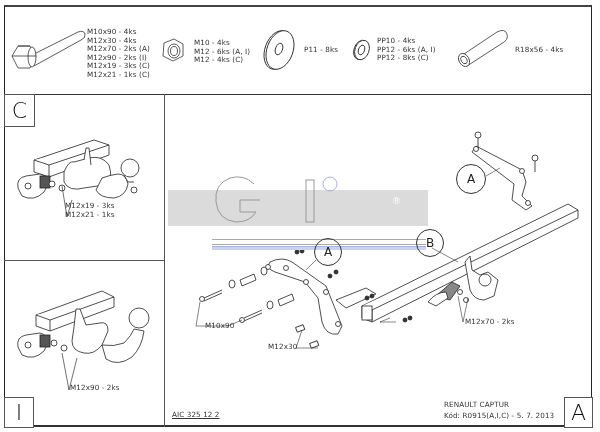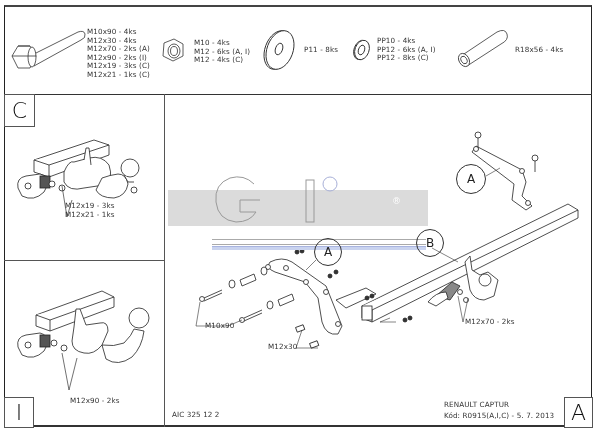--- a/index.html
+++ b/index.html
@@ -138,21 +138,21 @@
     <circle cx="40" cy="58" r="3"></circle>
       <circle cx="50" cy="63" r="3"></circle>
     <circle cx="14" cy="60" r="3"></circle>
   </g>
 </svg>
 <svg style="left:0; top:0;" width="600" height="432">
   <g stroke="#333" stroke-width="0.7" fill="none">
     <polyline points="62,353 69,390 77,358"></polyline>
   </g>
 </svg>
-<div class="lbl" style="left:70px; top:397px;">M12x90 - 2ks</div>
+<div class="lbl" style="left:70px; top:384px;">M12x90 - 2ks</div>
 <div class="box-letter" style="left:4px; top:397px; width:30px; height:31px;">I</div>
 
 <svg style="left:0; top:0;" width="600" height="432">
   <g fill="#fff" stroke="#222" stroke-width="0.8">
 
     <path d="M476 146 L522 170 L526 182 L522 196 L532 206 L526 210 L512 200 L514 184 L472 152 Z"></path>
     <line x1="478" y1="137" x2="478" y2="150"></line>
       <circle cx="478" cy="135" r="3"></circle>
     <line x1="535" y1="160" x2="535" y2="172"></line>
       <circle cx="535" cy="158" r="3"></circle>
@@ -231,16 +231,16 @@
 <div class="abs" style="left:212px; top:246px; width:214px; height:3px; background:#c9d3ef; border-top:1px solid #a8b4e0;"></div>
 
 <div class="callout" style="left:456px; top:164px; width:30px; height:30px;">A</div>
 <div class="callout" style="left:314px; top:238px;">A</div>
 <div class="callout" style="left:416px; top:229px;">B</div>
 
 <div class="lbl" style="left:205px; top:322px;">M10x90</div>
 <div class="lbl" style="left:268px; top:343px;">M12x30</div>
 <div class="lbl" style="left:465px; top:318px;">M12x70 - 2ks</div>
 
-<div class="lbl" style="left:172px; top:411px;">AIC 325 12 2</div>
+<div class="lbl" style="left:172px; top:411px;text-decoration:underline;">AIC 325 12 2</div>
 <div class="lbl" style="left:444px; top:401px;text-align:right;">RENAULT CAPTUR</div>
 <div class="lbl" style="left:444px; top:412px;">Kód: R0915(A,I,C) - 5. 7. 2013</div>
 <div class="box-letter" style="left:564px; top:397px; width:29px; height:31px;">A</div>
 
 </body></html>

